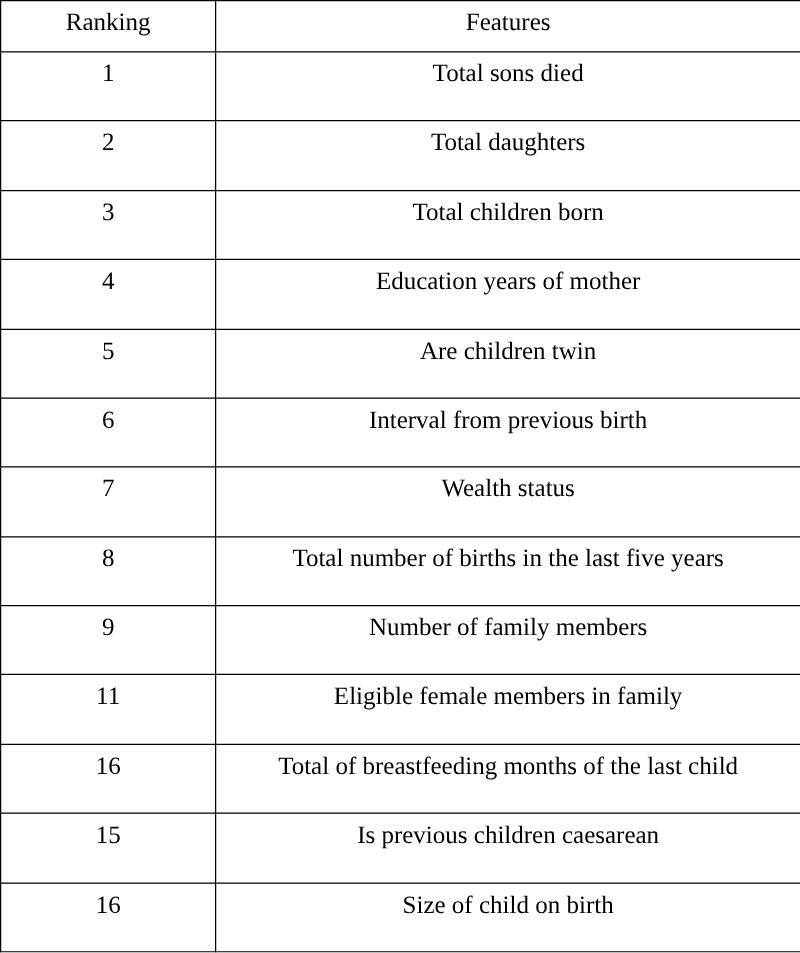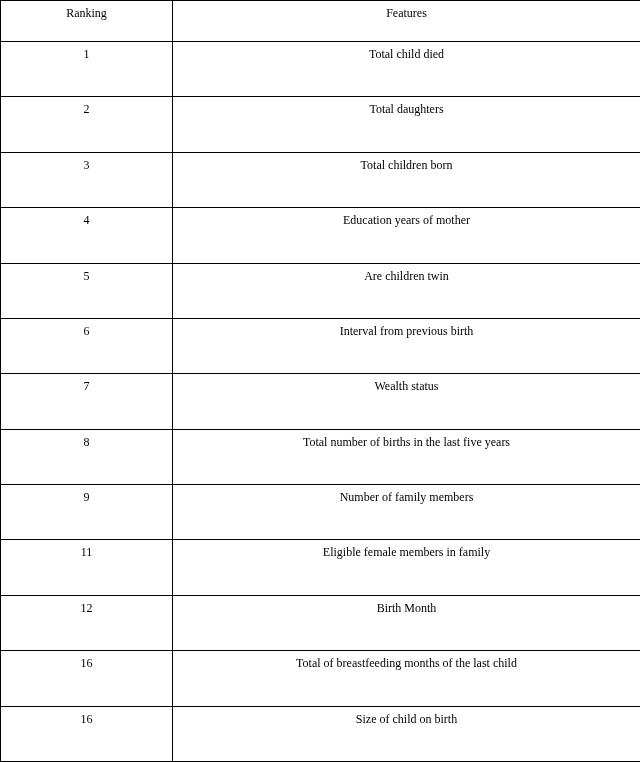--- a/index.html
+++ b/index.html
@@ -20,21 +20,21 @@
     border-collapse: collapse;
     table-layout: fixed;
     box-sizing: border-box;
   }
   table.features-table th,
   table.features-table td {
     border: 1px solid #000000;
     text-align: center;
     vertical-align: top;
     padding: 5px 4px 0 4px;
-    font-size: 12px;
+    font-size: 20px;
     font-weight: normal;
     line-height: 1.25;
     height: 41px;
     box-sizing: border-box;
     overflow: hidden;
     white-space: nowrap;
   }
   table.features-table col.col-ranking { width: 172px; }
   table.features-table col.col-features { width: 468px; }
 </style>
@@ -48,21 +48,21 @@
   </colgroup>
   <thead>
     <tr>
       <th>Ranking</th>
       <th>Features</th>
     </tr>
   </thead>
   <tbody id="table-body">
       <tr>
         <td>1</td>
-        <td>Total child died</td>
+        <td>Total sons died</td>
       </tr>
       <tr>
         <td>2</td>
         <td>Total daughters</td>
       </tr>
       <tr>
         <td>3</td>
         <td>Total children born</td>
       </tr>
       <tr>
@@ -87,25 +87,25 @@
       </tr>
       <tr>
         <td>9</td>
         <td>Number of family members</td>
       </tr>
       <tr>
         <td>11</td>
         <td>Eligible female members in family</td>
       </tr>
       <tr>
-        <td>12</td>
-        <td>Birth Month</td>
+        <td>16</td>
+        <td>Total of breastfeeding months of the last child</td>
       </tr>
       <tr>
-        <td>16</td>
-        <td>Total of breastfeeding months of the last child</td>
+        <td>15</td>
+        <td>Is previous children caesarean</td>
       </tr>
       <tr>
         <td>16</td>
         <td>Size of child on birth</td>
       </tr>
     </tbody>
 </table>
 
 </body></html>

